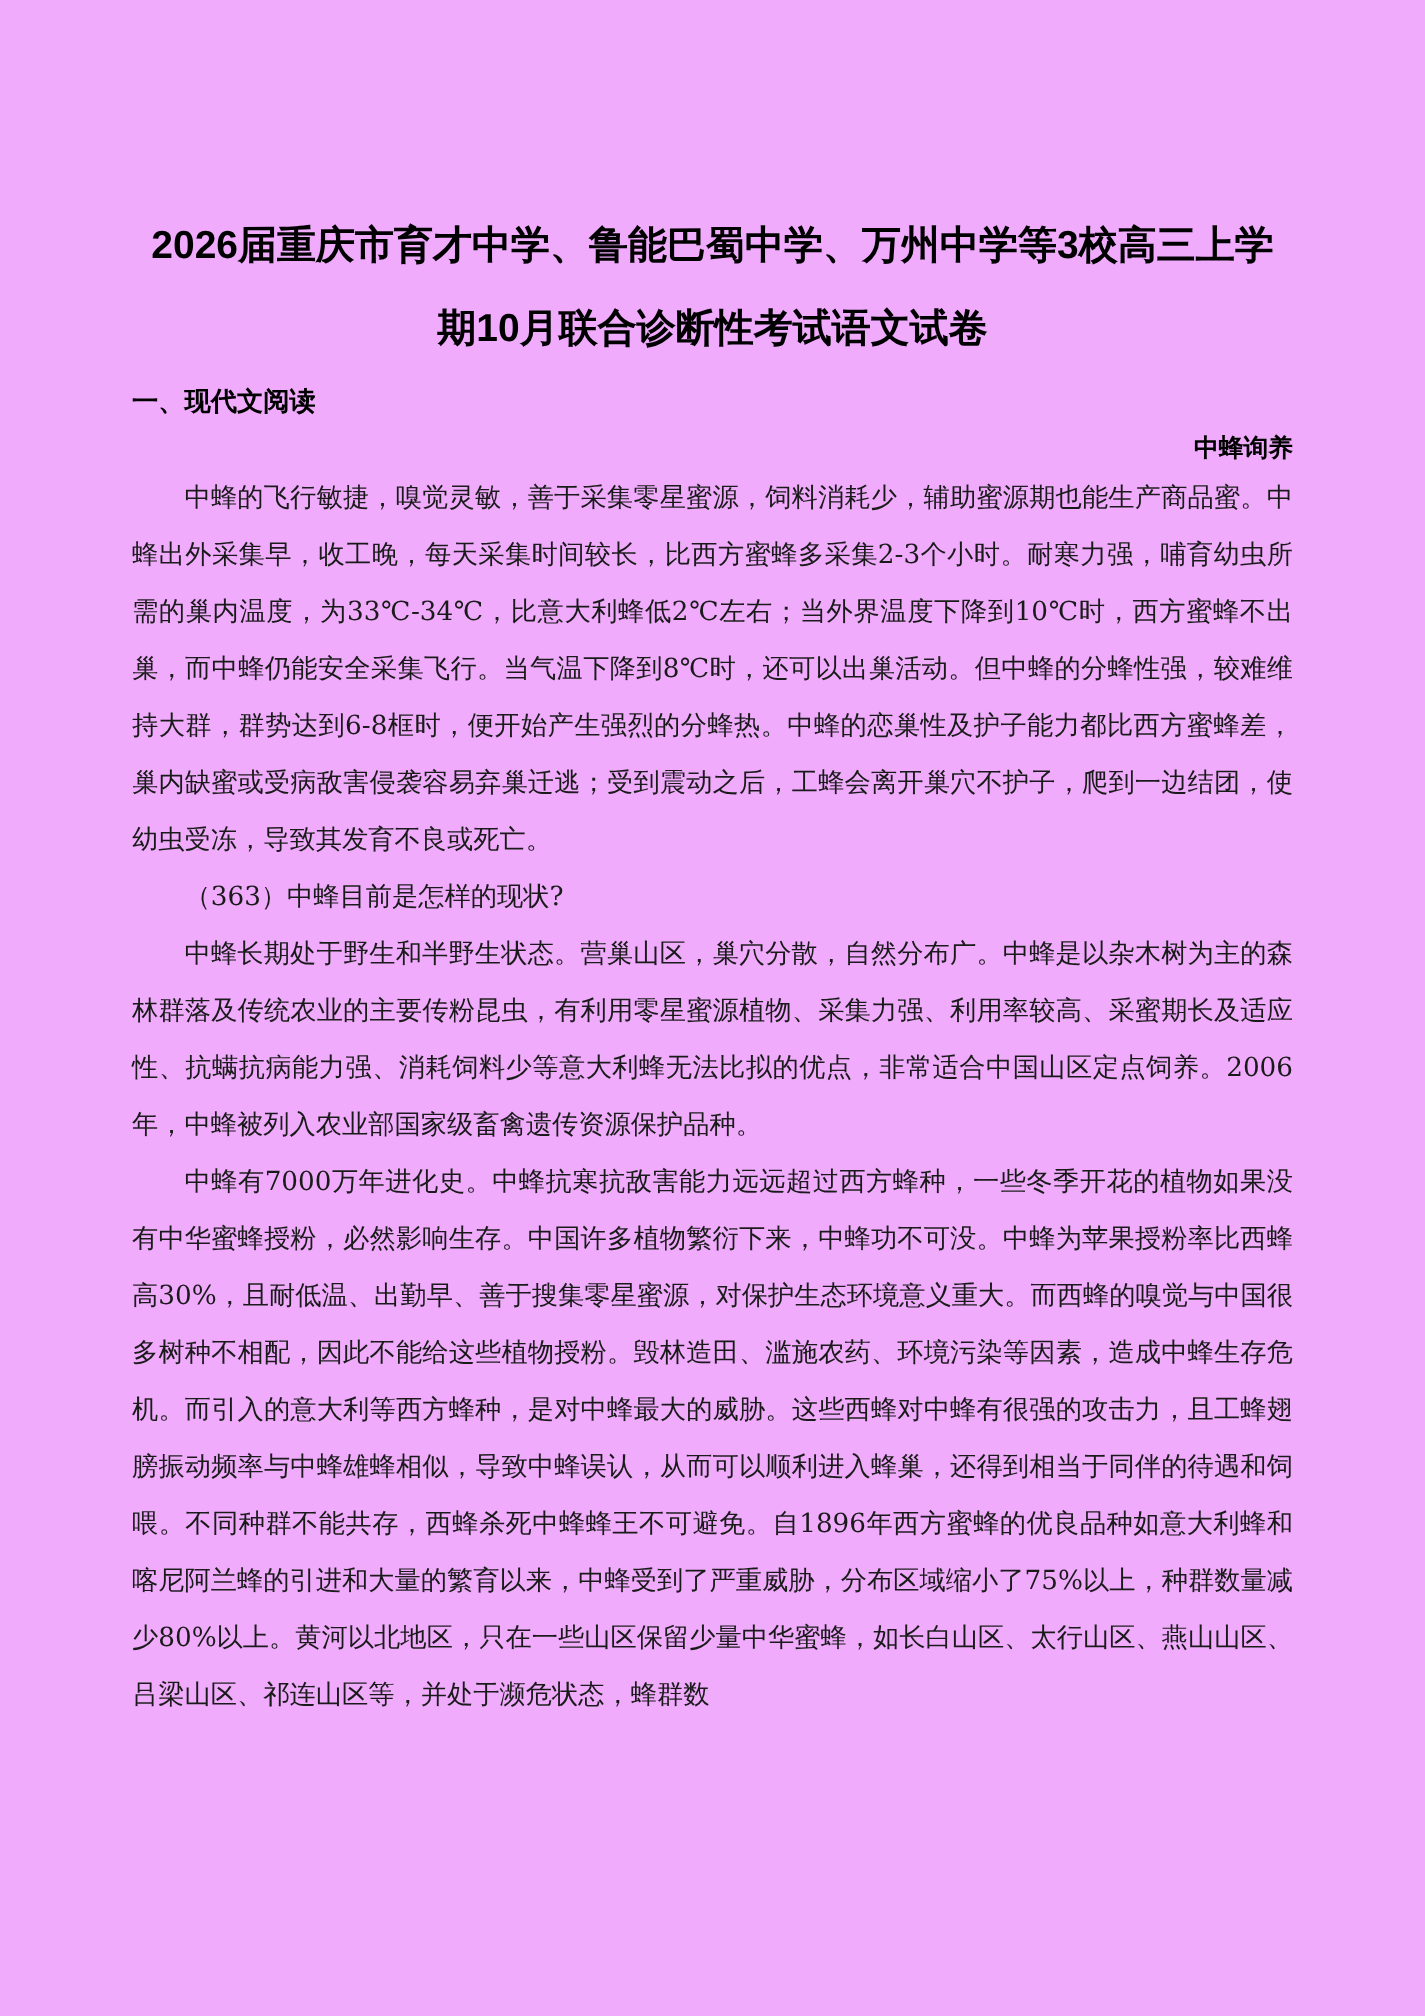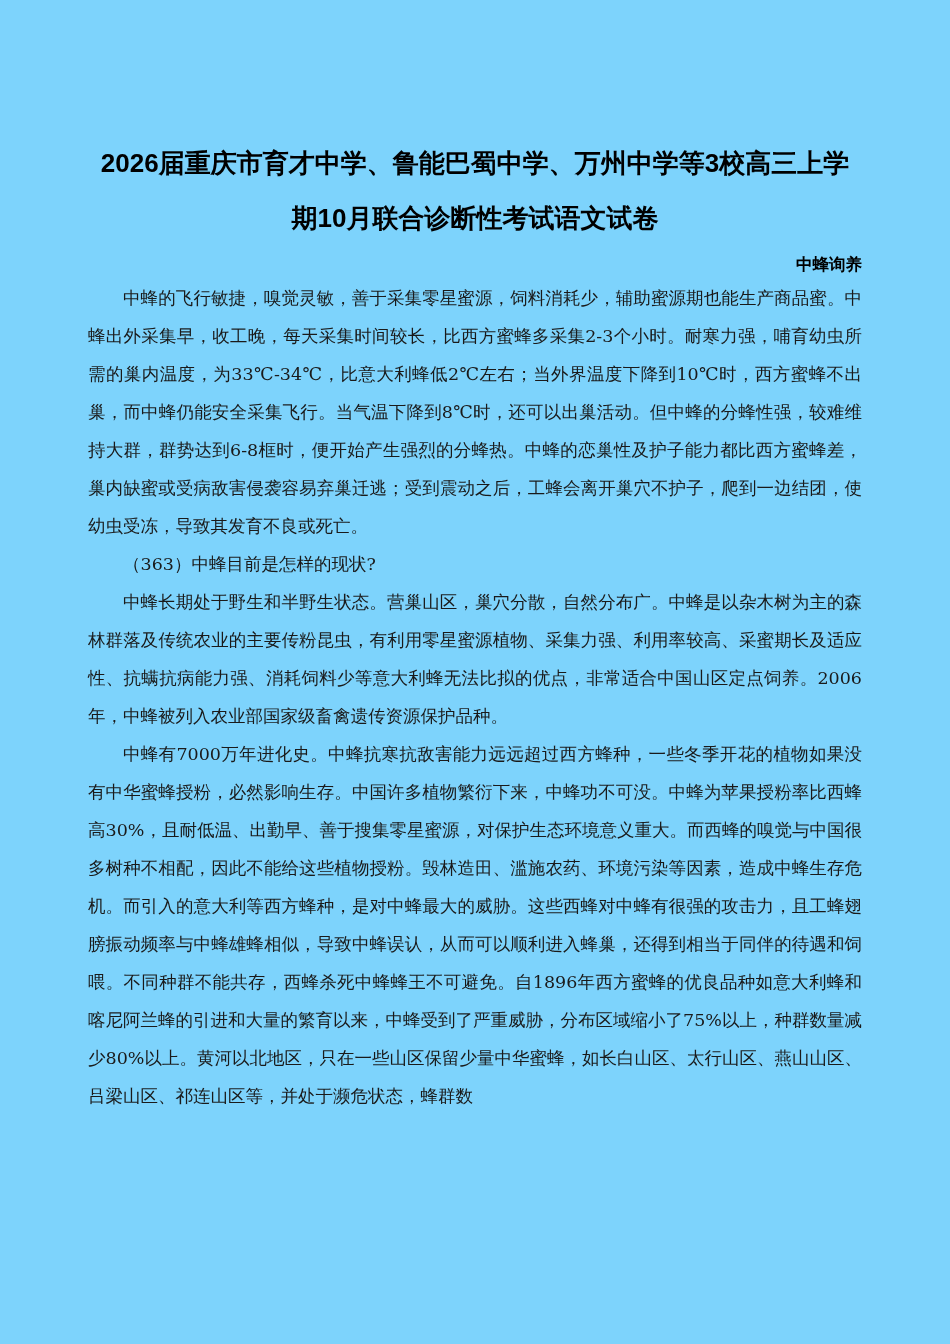--- a/index.html
+++ b/index.html
@@ -7,21 +7,21 @@
     padding: 0;
     background: #ffffff;
   }
   .page {
     position: relative;
     width: 950px;
     height: 1344px;
     box-sizing: border-box;
     margin: 0 auto;
     padding: 136px 88px 0 88px;
-    background: #7dd3fc;
+    background: #f0abfc;
     color: #000000;
     overflow: hidden;
     font-family: "DejaVu Serif", "Liberation Serif", serif;
   }
   .exam-title {
     margin: 0;
     font-family: "Liberation Sans", "DejaVu Sans", sans-serif;
     font-weight: bold;
     font-size: 26px;
     line-height: 55px;
@@ -58,20 +58,21 @@
     text-indent: 2em;
     color: #1a1a1a;
   }
 </style>
 </head>
 <body>
 
 <div class="page">
   <h1 class="exam-title">2026届重庆市育才中学、鲁能巴蜀中学、万州中学等3校高三上学期10月联合诊断性考试语文试卷</h1>
 
+  <div class="section-heading">一、现代文阅读</div>
 
 
   <div class="article-title">中蜂询养</div>
 
 
 
 
   <p class="para">中蜂的飞行敏捷，嗅觉灵敏，善于采集零星蜜源，饲料消耗少，辅助蜜源期也能生产商品蜜。中蜂出外采集早，收工晚，每天采集时间较长，比西方蜜蜂多采集2-3个小时。耐寒力强，哺育幼虫所需的巢内温度，为33℃-34℃，比意大利蜂低2℃左右；当外界温度下降到10℃时，西方蜜蜂不出巢，而中蜂仍能安全采集飞行。当气温下降到8℃时，还可以出巢活动。但中蜂的分蜂性强，较难维持大群，群势达到6-8框时，便开始产生强烈的分蜂热。中蜂的恋巢性及护子能力都比西方蜜蜂差，巢内缺蜜或受病敌害侵袭容易弃巢迁逃；受到震动之后，工蜂会离开巢穴不护子，爬到一边结团，使幼虫受冻，导致其发育不良或死亡。</p>
 
   <p class="para">（363）中蜂目前是怎样的现状?</p>

